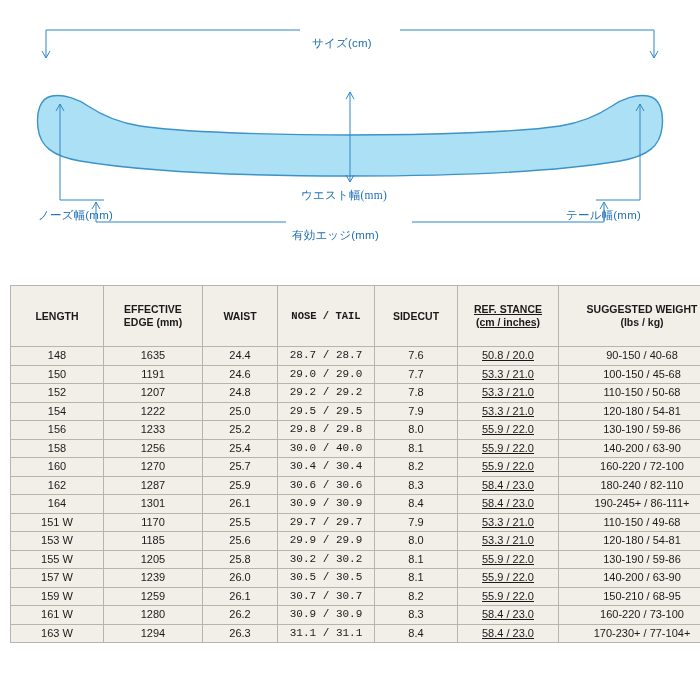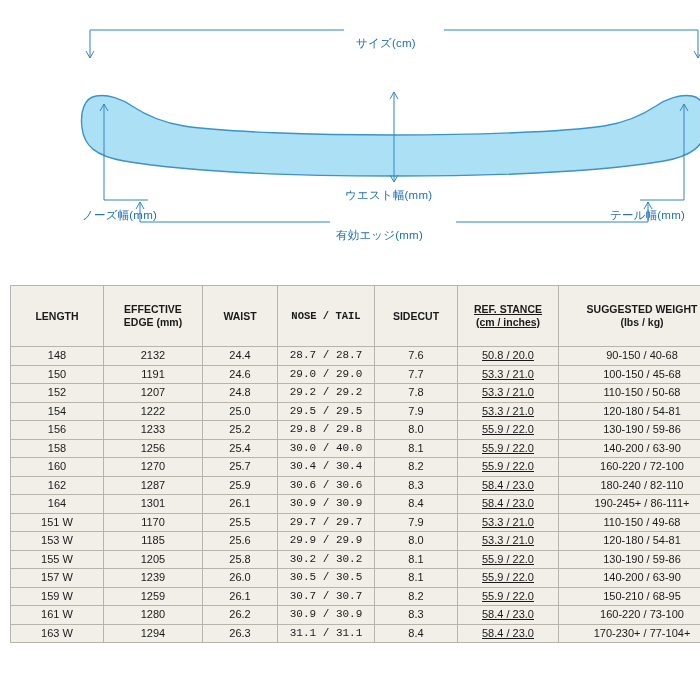--- a/index.html
+++ b/index.html
@@ -18,36 +18,35 @@
     position: relative;
     width: 700px;
     height: 700px;
   }
 
   
   .diagram {
     position: relative;
     width: 649px;
     height: 262px;
-    margin-left: 44px;
   }
   .board-svg {
     position: absolute;
     left: 0;
     top: 0;
   }
   .dim-label {
     position: absolute;
     font-size: 11.5px;
     color: #1f6fb5;
     white-space: nowrap;
     letter-spacing: 0.2px;
   }
   .lbl-size   { left: 312px; top: 36px; }
-  .lbl-waist  { left: 301px; top: 188px; }
+  .lbl-waist  { left: 301px; top: 188px; font-family: Liberation Serif, serif; }
   .lbl-nose   { left: 38px;  top: 208px; }
   .lbl-tail   { left: 566px; top: 208px; }
   .lbl-edge   { left: 292px; top: 228px; text-align: right; }
 
   
   .table-wrap {
     position: absolute;
     left: 10px;
     top: 285px;
     width: 680px;
@@ -183,21 +182,21 @@
           </th>
           <th class="col-6">
             <span>SUGGESTED WEIGHT</span>
             <span class="sub">(lbs / kg)</span>
           </th>
         </tr>
       </thead>
       <tbody id="spec-body">
           <tr>
             <td class="col-0">148</td>
-            <td class="col-1">2132</td>
+            <td class="col-1">1635</td>
             <td class="col-2">24.4</td>
             <td class="col-3">28.7 / 28.7</td>
             <td class="col-4">7.6</td>
             <td class="col-5">50.8 / 20.0</td>
             <td class="col-6">90-150 / 40-68</td>
           </tr>
           <tr>
             <td class="col-0">150</td>
             <td class="col-1">1191</td>
             <td class="col-2">24.6</td>

